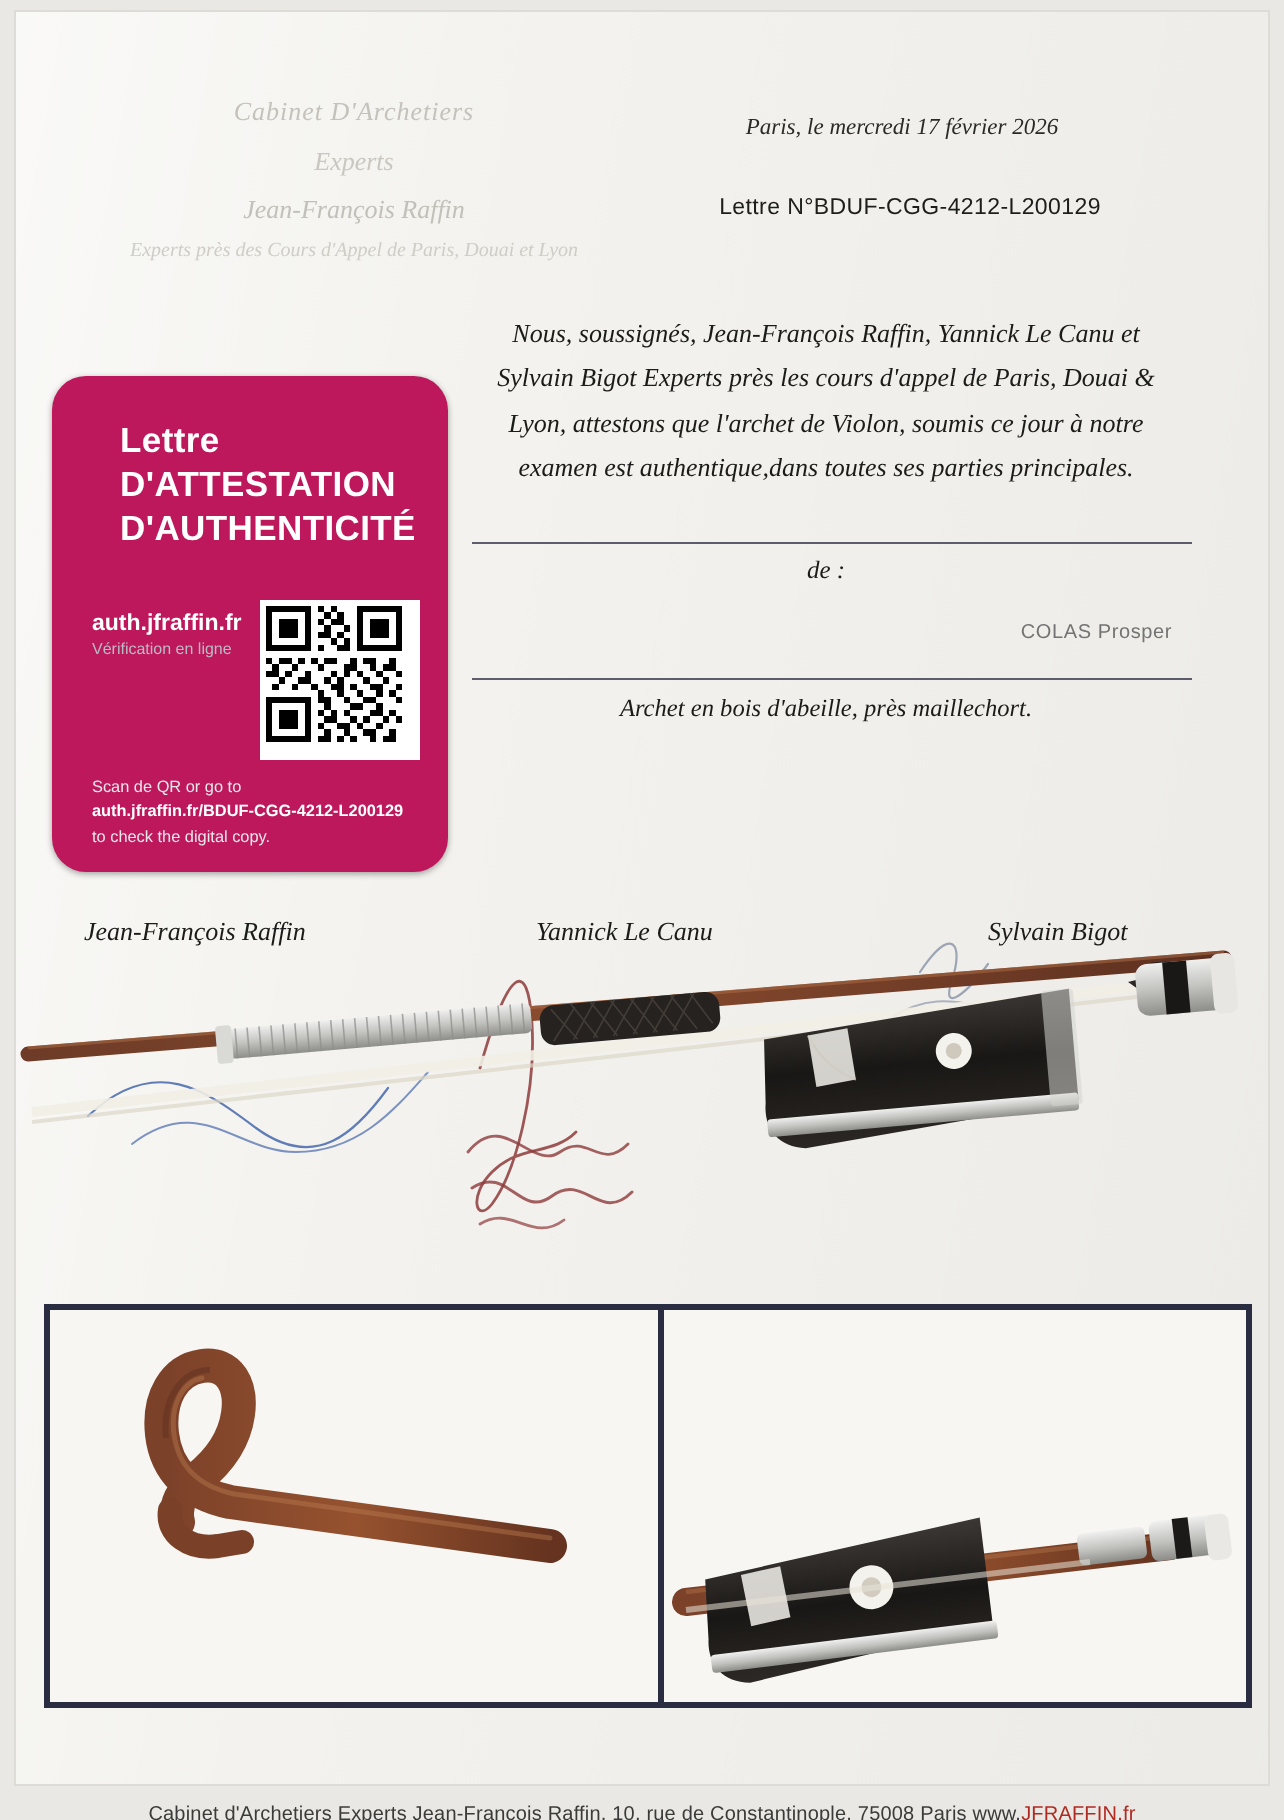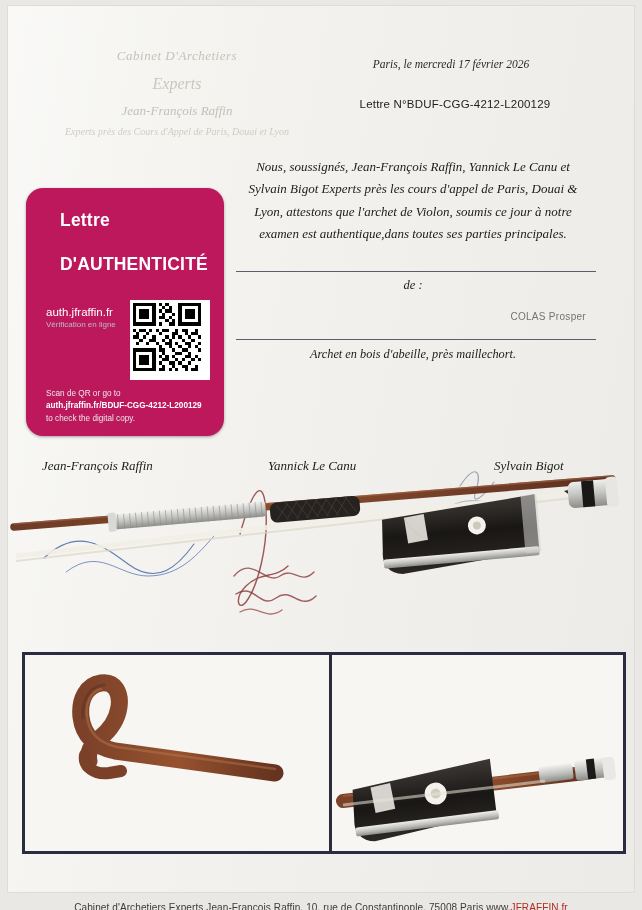--- a/index.html
+++ b/index.html
@@ -23,21 +23,21 @@
     content:"";position:absolute;inset:0;
     background:linear-gradient(100deg, rgba(255,255,255,0.55) 0%, rgba(255,255,255,0.0) 35%, rgba(0,0,0,0.03) 100%);
     pointer-events:none;
   }
   
   .letterhead{
     position:absolute;left:44px;top:10px;width:250px;text-align:center;
     color:#c9c7c0;font-style:italic;line-height:1.9;margin-top:28px;
   }
   .letterhead .l1{font-size:13px;letter-spacing:.5px;color:#c4c2bb;}
-  .letterhead .l2{font-size:16px;color:#c9c7c0;}
+  .letterhead .l2{font-size:13px;color:#c9c7c0;}
   .letterhead .l3{font-size:13px;color:#c2c0b9;}
   .letterhead .l4{font-size:10px;color:#cfcdc6;line-height:1.5;}
 
   
   .rh{
     position:absolute;right:58px;top:52px;width:250px;text-align:center;
     font-style:italic;font-size:11.5px;color:#2a2a28;
   }
   .lettre-no{
     position:absolute;right:44px;top:92px;width:270px;text-align:center;
@@ -81,21 +81,21 @@
   }
   .card .title{
     position:absolute;left:34px;top:22px;width:160px;
     font-family:"Liberation Sans",sans-serif;
     font-weight:bold;font-size:17.5px;line-height:1.25;letter-spacing:.2px;
   }
   .card .urlbar{
     position:absolute;left:20px;top:118px;width:112px;
   }
   .card .urlbar .u1{
-    font-family:"Liberation Sans",sans-serif;font-weight:normal;font-size:11.5px;color:#fff;
+    font-family:"Liberation Sans",sans-serif;font-weight:bold;font-size:11.5px;color:#fff;
   }
   .card .urlbar .u2{
     font-family:"Liberation Sans",sans-serif;font-size:8px;color:#b9bcc4;margin-top:2px;
   }
   .qr{
     position:absolute;right:14px;top:112px;width:74px;height:74px;background:#fff;padding:3px;
   }
   .qr svg{display:block;}
   .card .scan{
     position:absolute;left:20px;top:200px;width:170px;
@@ -155,21 +155,21 @@
 
     <div class="rule r1"></div>
     <div class="de">de :</div>
     <div class="maker">COLAS Prosper</div>
     <div class="rule r2"></div>
     <div class="desc">Archet en bois d'abeille, près maillechort.</div>
 
     <div class="card">
       <div class="title">
         <span>Lettre</span><br>
-        <br>
+        <span>D'ATTESTATION</span><br>
         <span>D'AUTHENTICITÉ</span>
       </div>
       <div class="urlbar">
         <div class="u1">auth.jfraffin.fr</div>
         <div class="u2">Vérification en ligne</div>
       </div>
       <div class="qr">
         <svg width="68" height="68" viewBox="0 0 21 21" shape-rendering="crispEdges">
           <rect width="21" height="21" fill="#fff"></rect>
           <g fill="#000">

